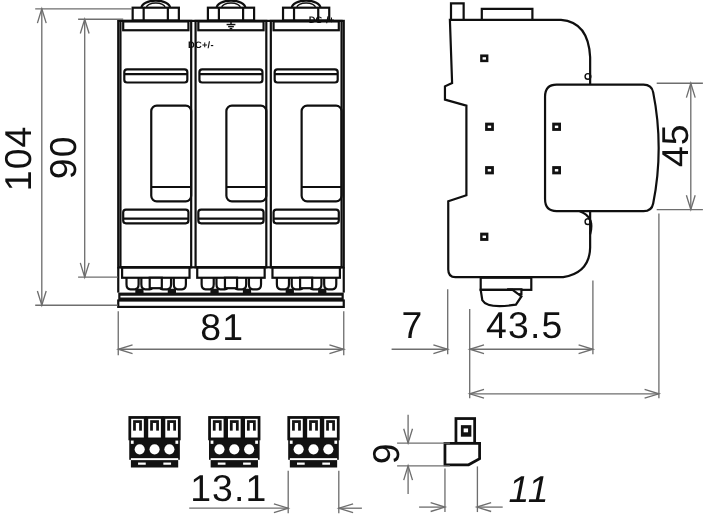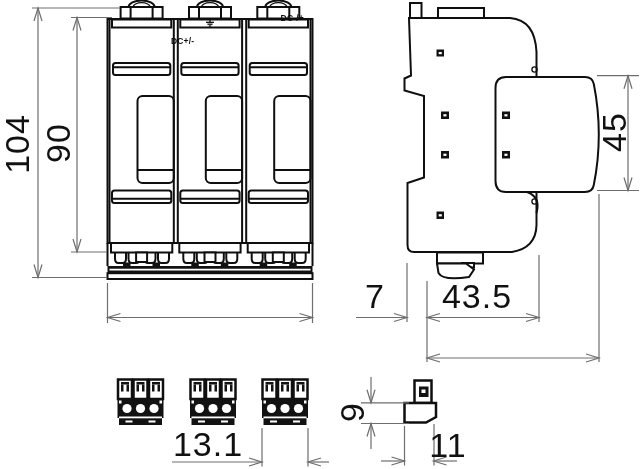--- a/index.html
+++ b/index.html
@@ -299,25 +299,26 @@
       <line class="dim" x1="381" y1="461" x2="404.5" y2="461"></line>
       <path class="dim" d="M391.5,457 L404.5,461 L391.5,465"></path>
       <line class="dim" x1="433.5" y1="461" x2="457" y2="461"></line>
       <path class="dim" d="M446.5,457 L433.5,461 L446.5,465"></path>
     </g>
   </g>
 </svg>
 
 <span class="dimtext rot" style="left:17px;top:144px;">104</span>
 <span class="dimtext rot" style="left:58px;top:143px;">90</span>
+<span class="dimtext" style="left:202px;top:298px;">81</span>
 
 <span class="dimtext" style="left:375px;top:296px;">7</span>
 <span class="dimtext" style="left:477px;top:296px;">43.5</span>
 <span class="dimtext rot" style="left:614px;top:132px;">45</span>
 
 <span class="dimtext" style="left:208px;top:444px;">13.1</span>
 <span class="dimtext rot" style="left:352px;top:412px;">9</span>
-<span class="dimtext" style="left:448px;top:445px;">11</span>
+<span class="dimtext" style="left:481px;top:445px;font-style:italic;">11</span>
 
 <span class="modlabel" style="left:141.6px;top:41px;margin-left:41px;">DC+/-</span>
 <span class="modlabel" style="left:278.3px;top:18px;padding-left:28px;">DC-/+</span>
 
 </div>
 
 </body></html>

